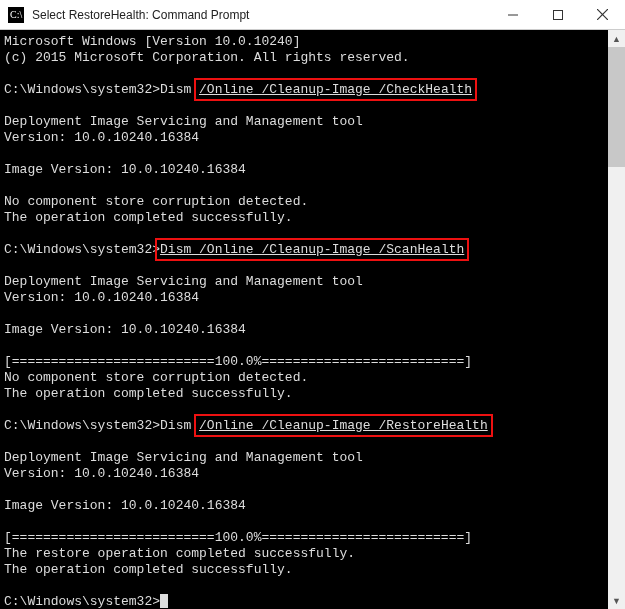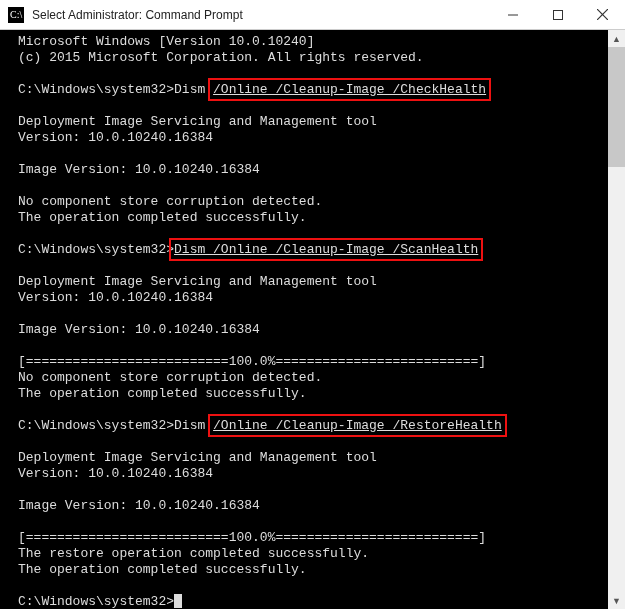--- a/index.html
+++ b/index.html
@@ -49,21 +49,21 @@
     background: #000;
     height: calc(609px - 30px);
     width: 100%;
   }
   .terminal {
     background: #000;
     color: #ddd;
     font-family: Consolas, "Courier New", monospace;
     font-size: 13px;
     line-height: 16px;
-    padding: 4px 18px;
+    padding: 4px 4px;
     white-space: pre;
     position: relative;
     width: calc(100% - 17px);
     height: 100%;
     overflow: hidden;
   }
   .scrollbar {
     position: absolute;
     right: 0;
     top: 0;
@@ -113,21 +113,21 @@
 </head>
 <body>
 
 <div class="titlebar">
   <span class="icon">
     <svg width="16" height="16" viewBox="0 0 16 16">
       <rect x="0" y="0" width="16" height="16" fill="#000"></rect>
       <text x="2" y="11" font-family="Consolas" font-size="10" fill="#fff">C:\</text>
     </svg>
   </span>
-  <span class="title">Select Administrator: Command Prompt</span>
+  <span class="title">Select RestoreHealth: Command Prompt</span>
   <div class="win-controls">
     <div class="win-btn">
       <svg width="10" height="10" viewBox="0 0 10 10">
           <line x1="0" y1="5" x2="10" y2="5" stroke="#333" stroke-width="1"></line>
         </svg>
     </div>
     <div class="win-btn">
       <svg width="10" height="10" viewBox="0 0 10 10">
           <rect x="0.5" y="0.5" width="9" height="9" fill="none" stroke="#333" stroke-width="1"></rect>
         </svg>

